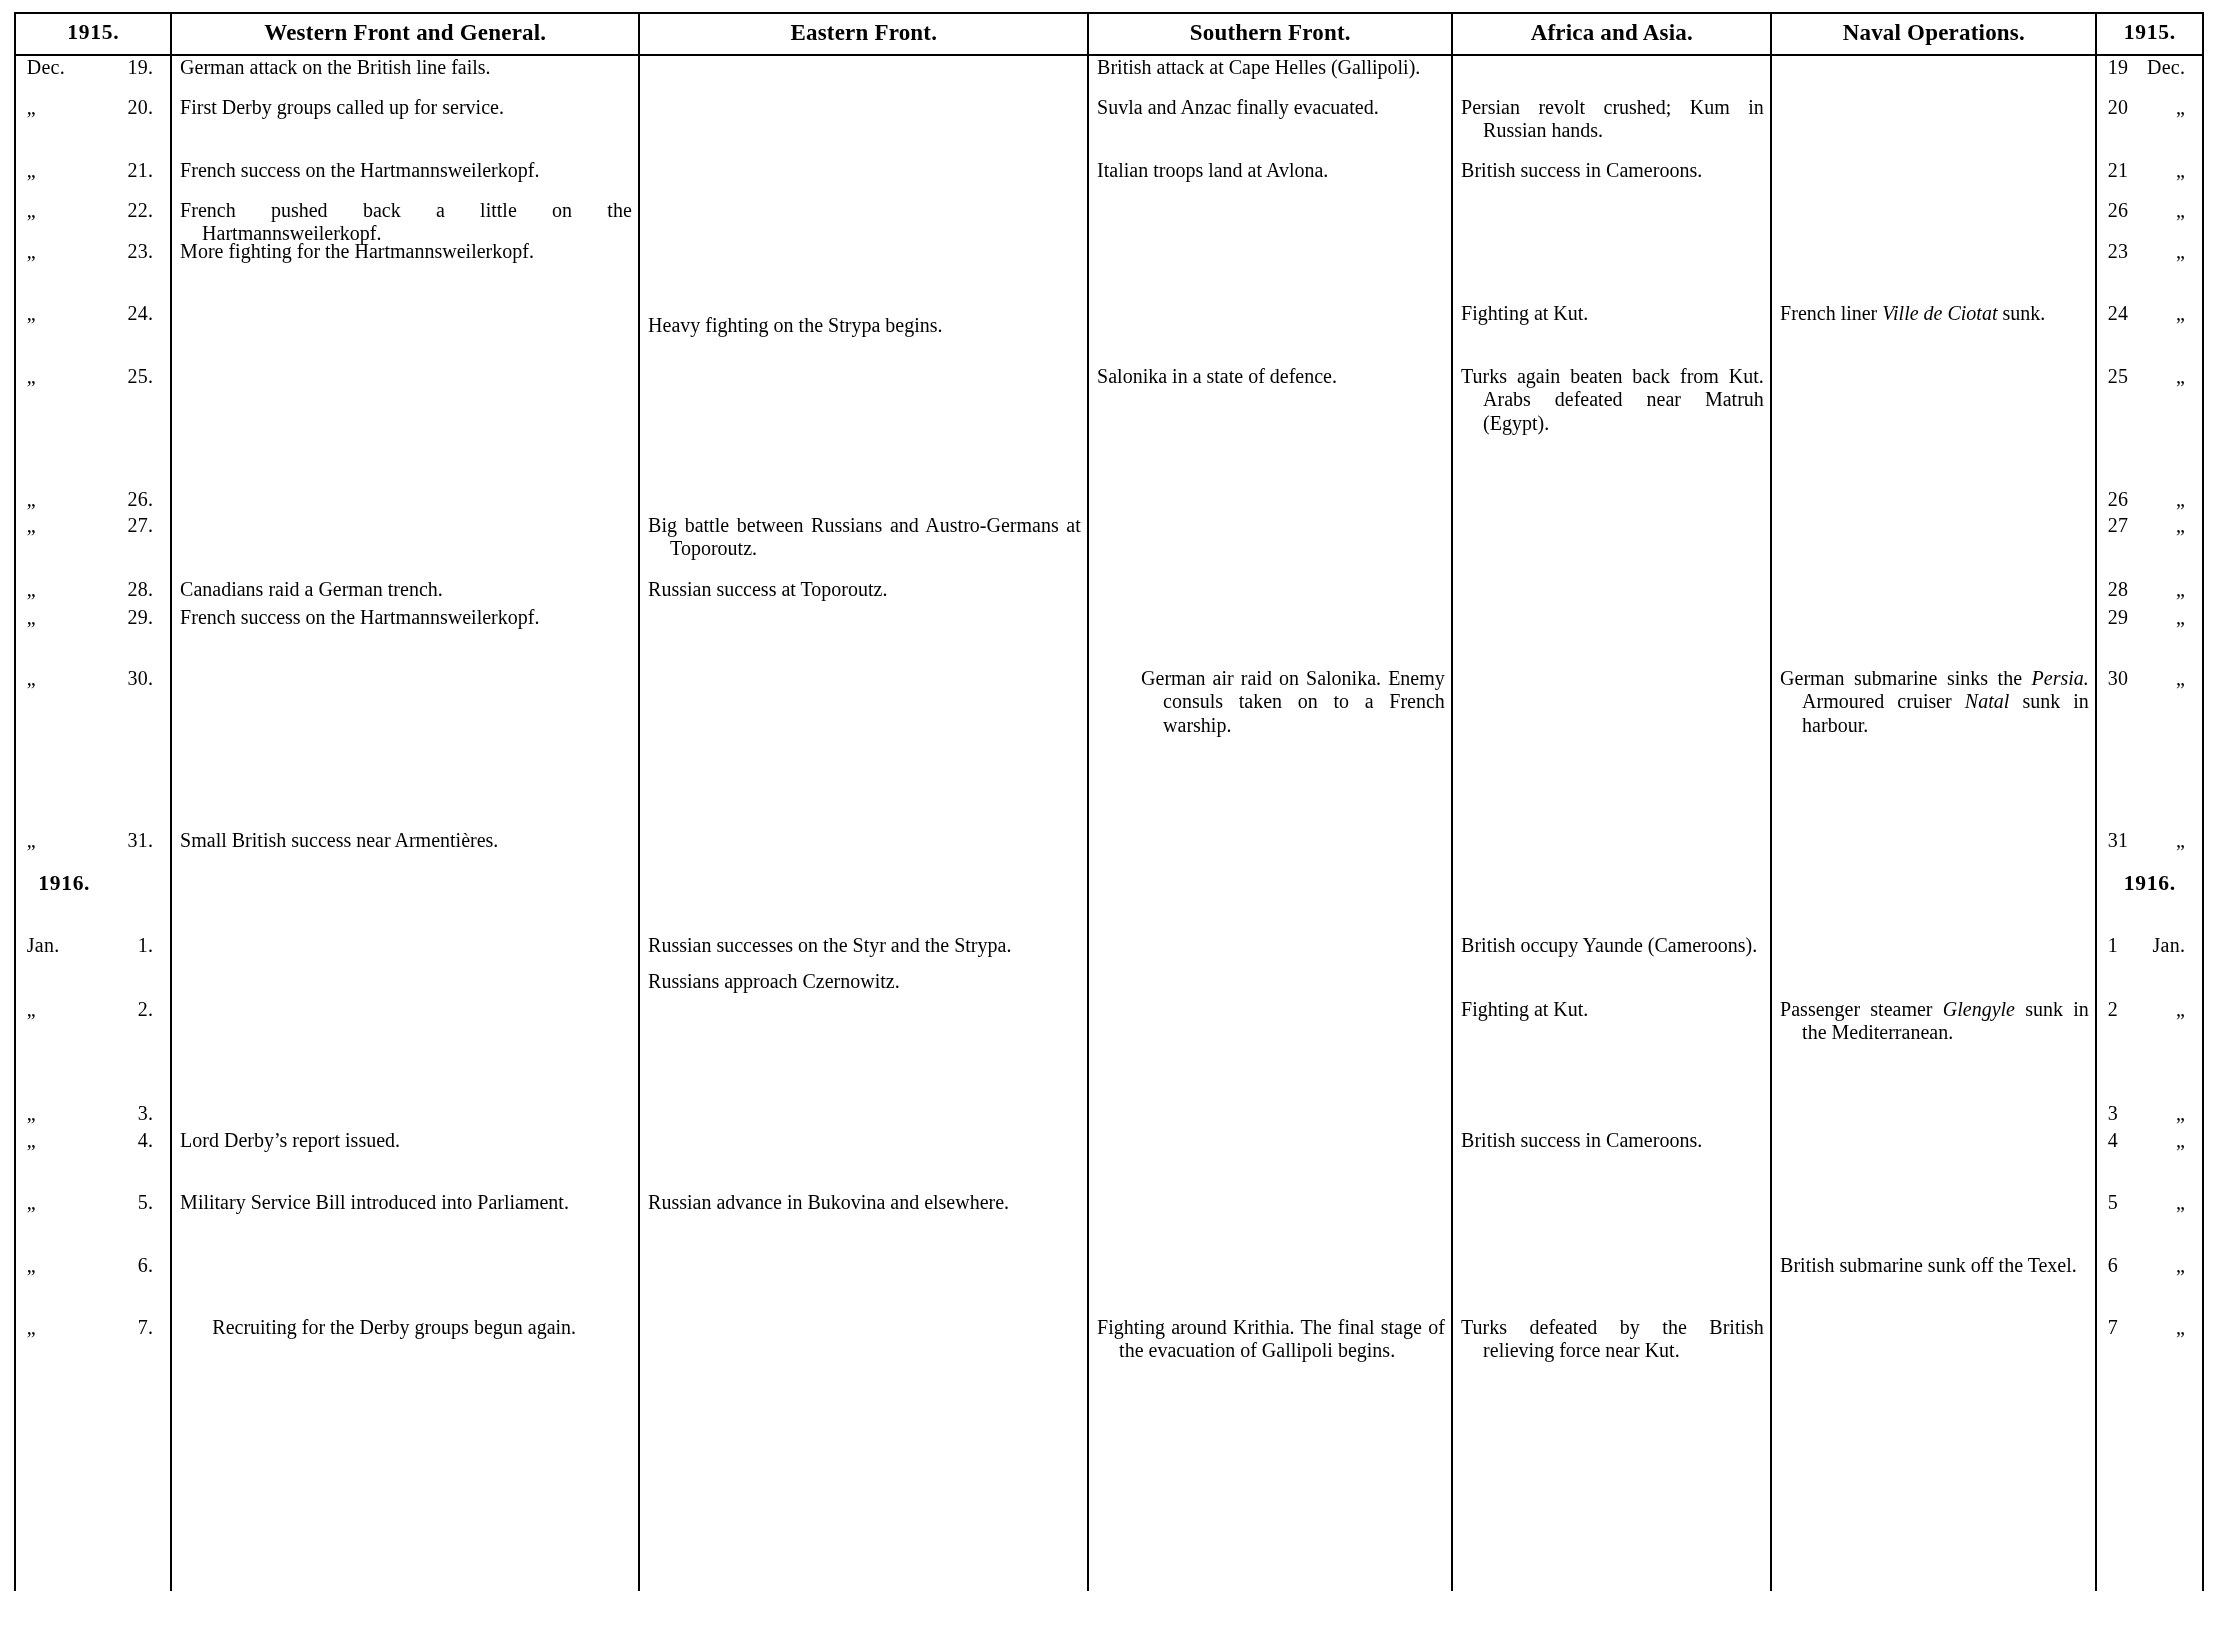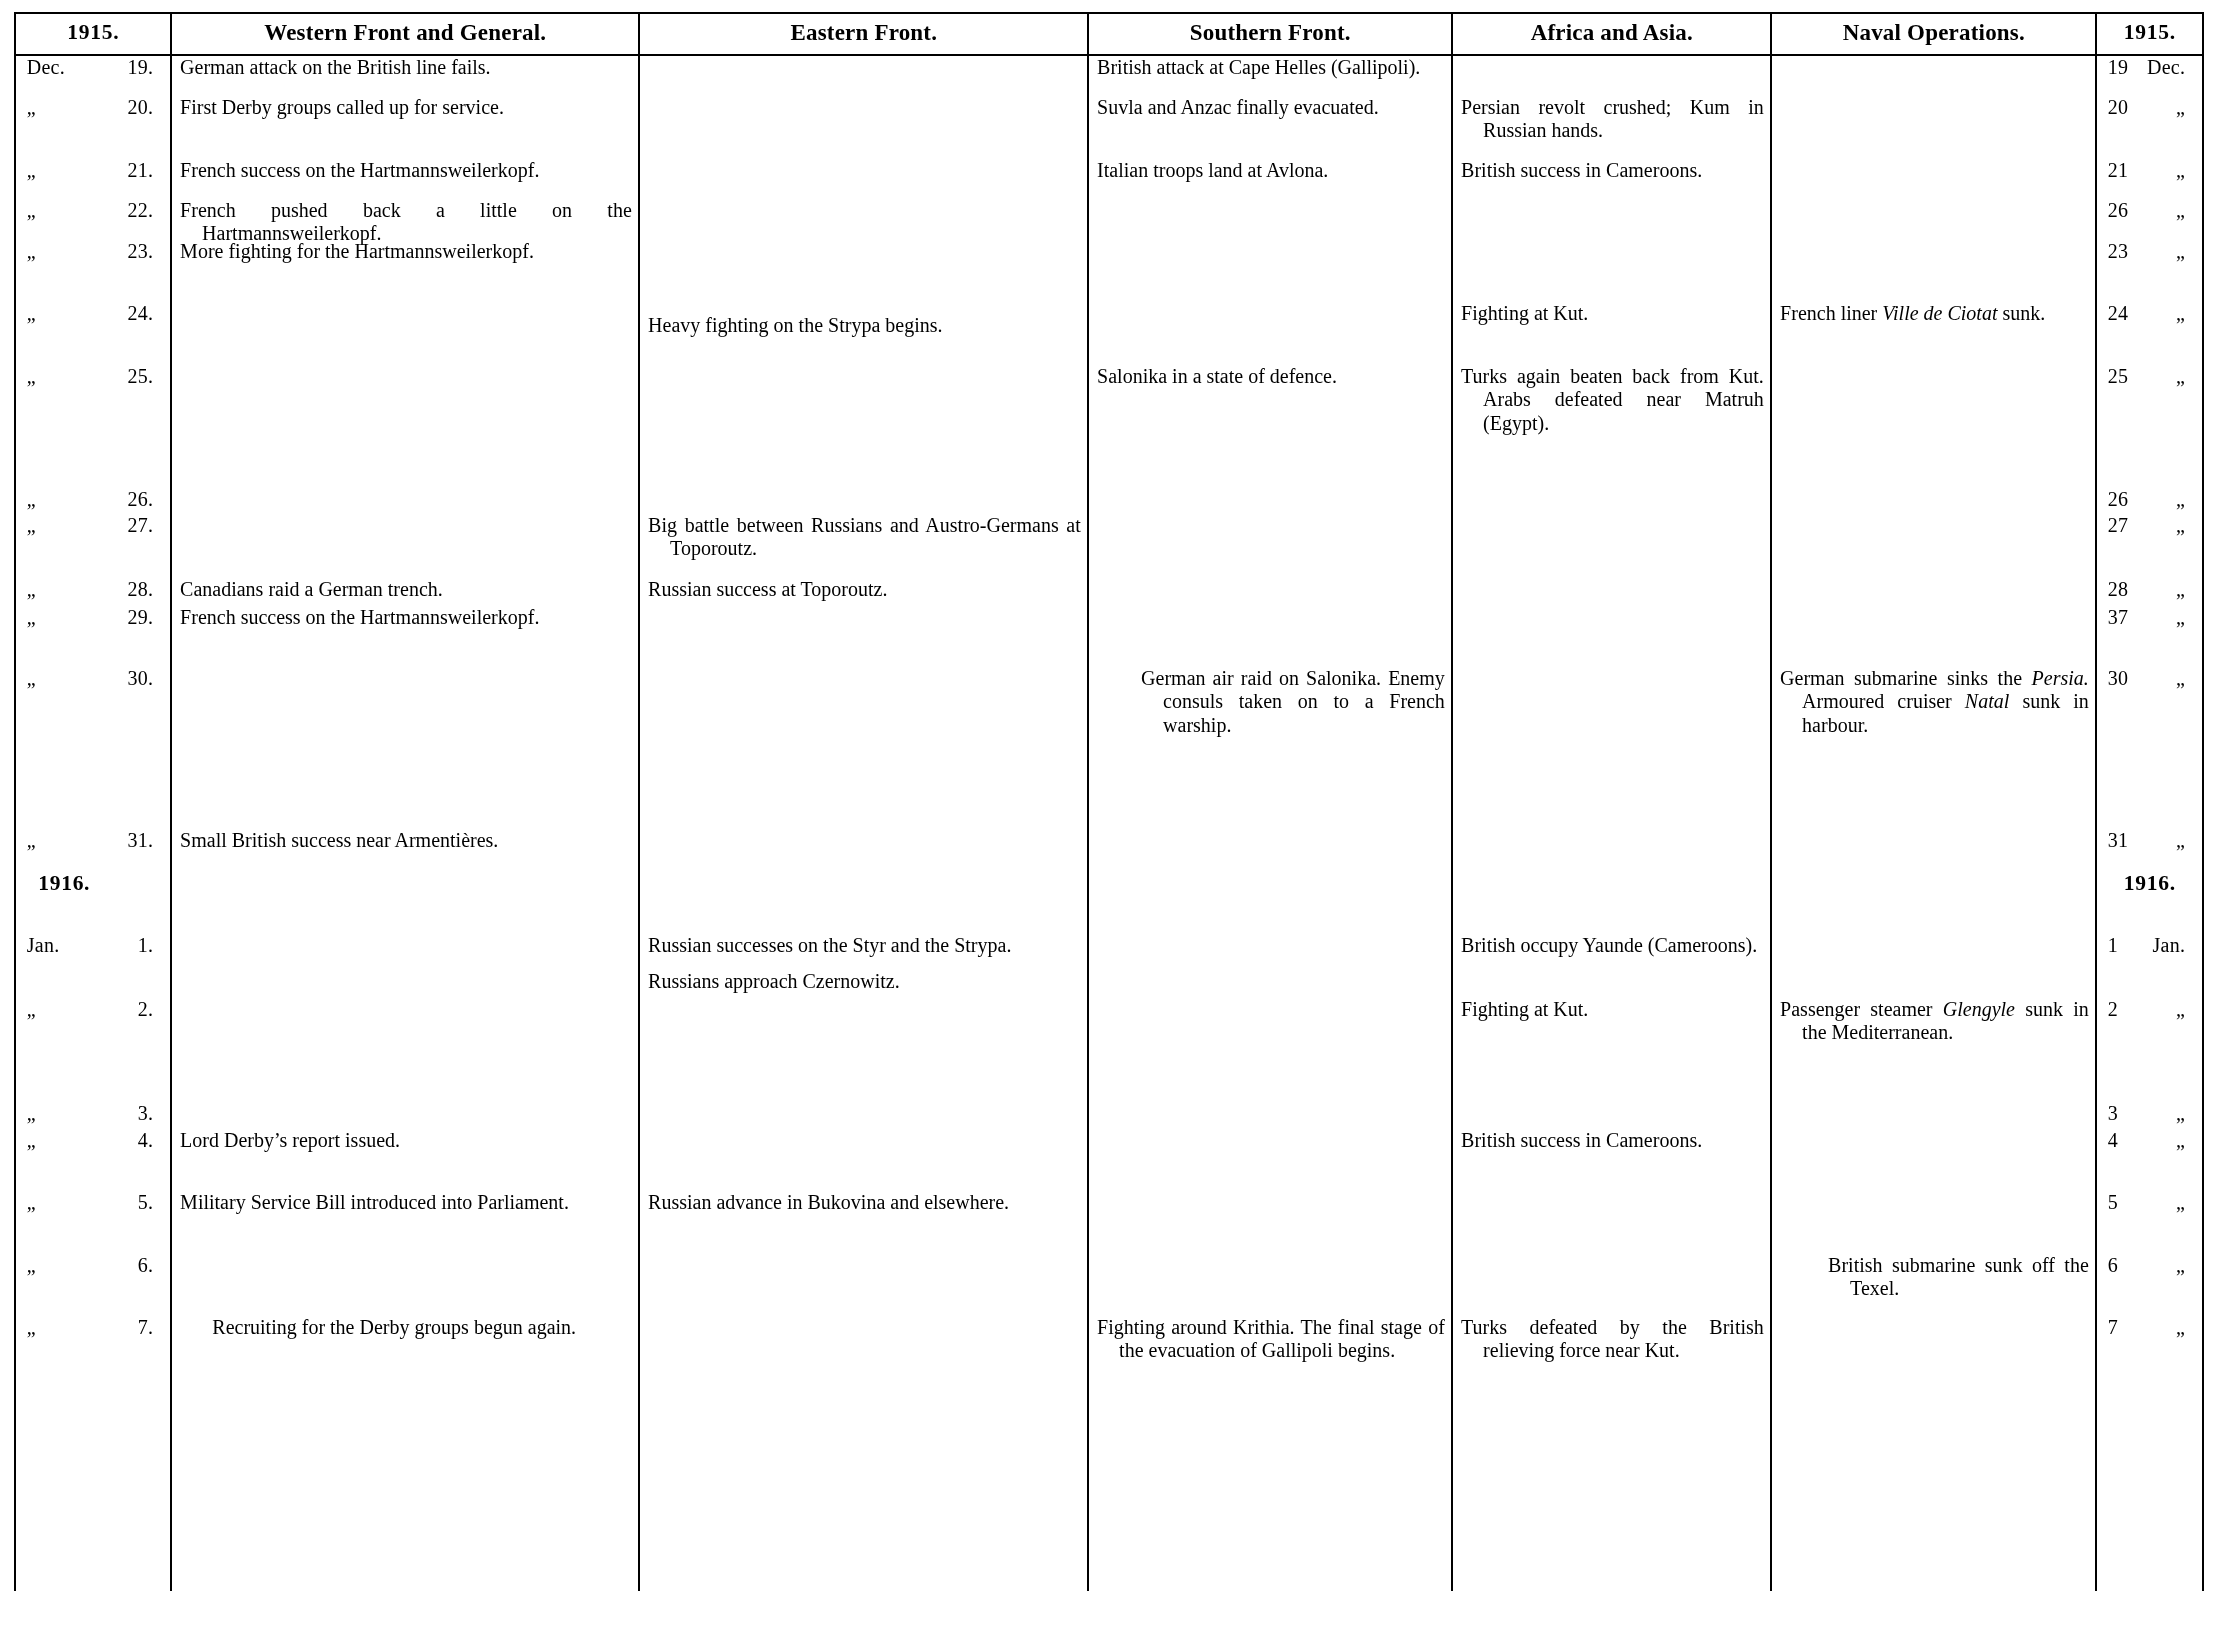--- a/index.html
+++ b/index.html
@@ -332,21 +332,21 @@
           <div class="colbox just" id="col-naval">
               <div class="entry" style="top: 246px;">
                 <span class="txt">French liner <i>Ville de Ciotat</i> sunk.</span>
               </div>
               <div class="entry" style="top: 611px;">
                 <span class="txt">German submarine sinks the <i>Persia.</i> Armoured cruiser <i>Natal</i> sunk in harbour.</span>
               </div>
               <div class="entry" style="top: 942px;">
                 <span class="txt">Passenger steamer <i>Glengyle</i> sunk in the Mediterranean.</span>
               </div>
-              <div class="entry" style="top: 1198px; margin-left: 48px;">
+              <div class="entry" style="top: 1198px;">
                 <span class="txt">British submarine sunk off the Texel.</span>
               </div>
             </div>
         </td>
         <td class="outer-right">
           <div class="colbox dates" id="col-dates-right">
               <div class="date-row date-right" style="top: 0px;">
                 <span class="d-lbl">Dec.</span>
                 <span class="d-num">19</span>
               </div>
@@ -381,21 +381,21 @@
               <div class="date-row date-right" style="top: 458px;">
                 <span class="d-lbl">„</span>
                 <span class="d-num">27</span>
               </div>
               <div class="date-row date-right" style="top: 522px;">
                 <span class="d-lbl">„</span>
                 <span class="d-num">28</span>
               </div>
               <div class="date-row date-right" style="top: 550px;">
                 <span class="d-lbl">„</span>
-                <span class="d-num">37</span>
+                <span class="d-num">29</span>
               </div>
               <div class="date-row date-right" style="top: 611px;">
                 <span class="d-lbl">„</span>
                 <span class="d-num">30</span>
               </div>
               <div class="date-row date-right" style="top: 773px;">
                 <span class="d-lbl">„</span>
                 <span class="d-num">31</span>
               </div>
               <div class="year-mark " style="top: 815px;">1916.</div>

